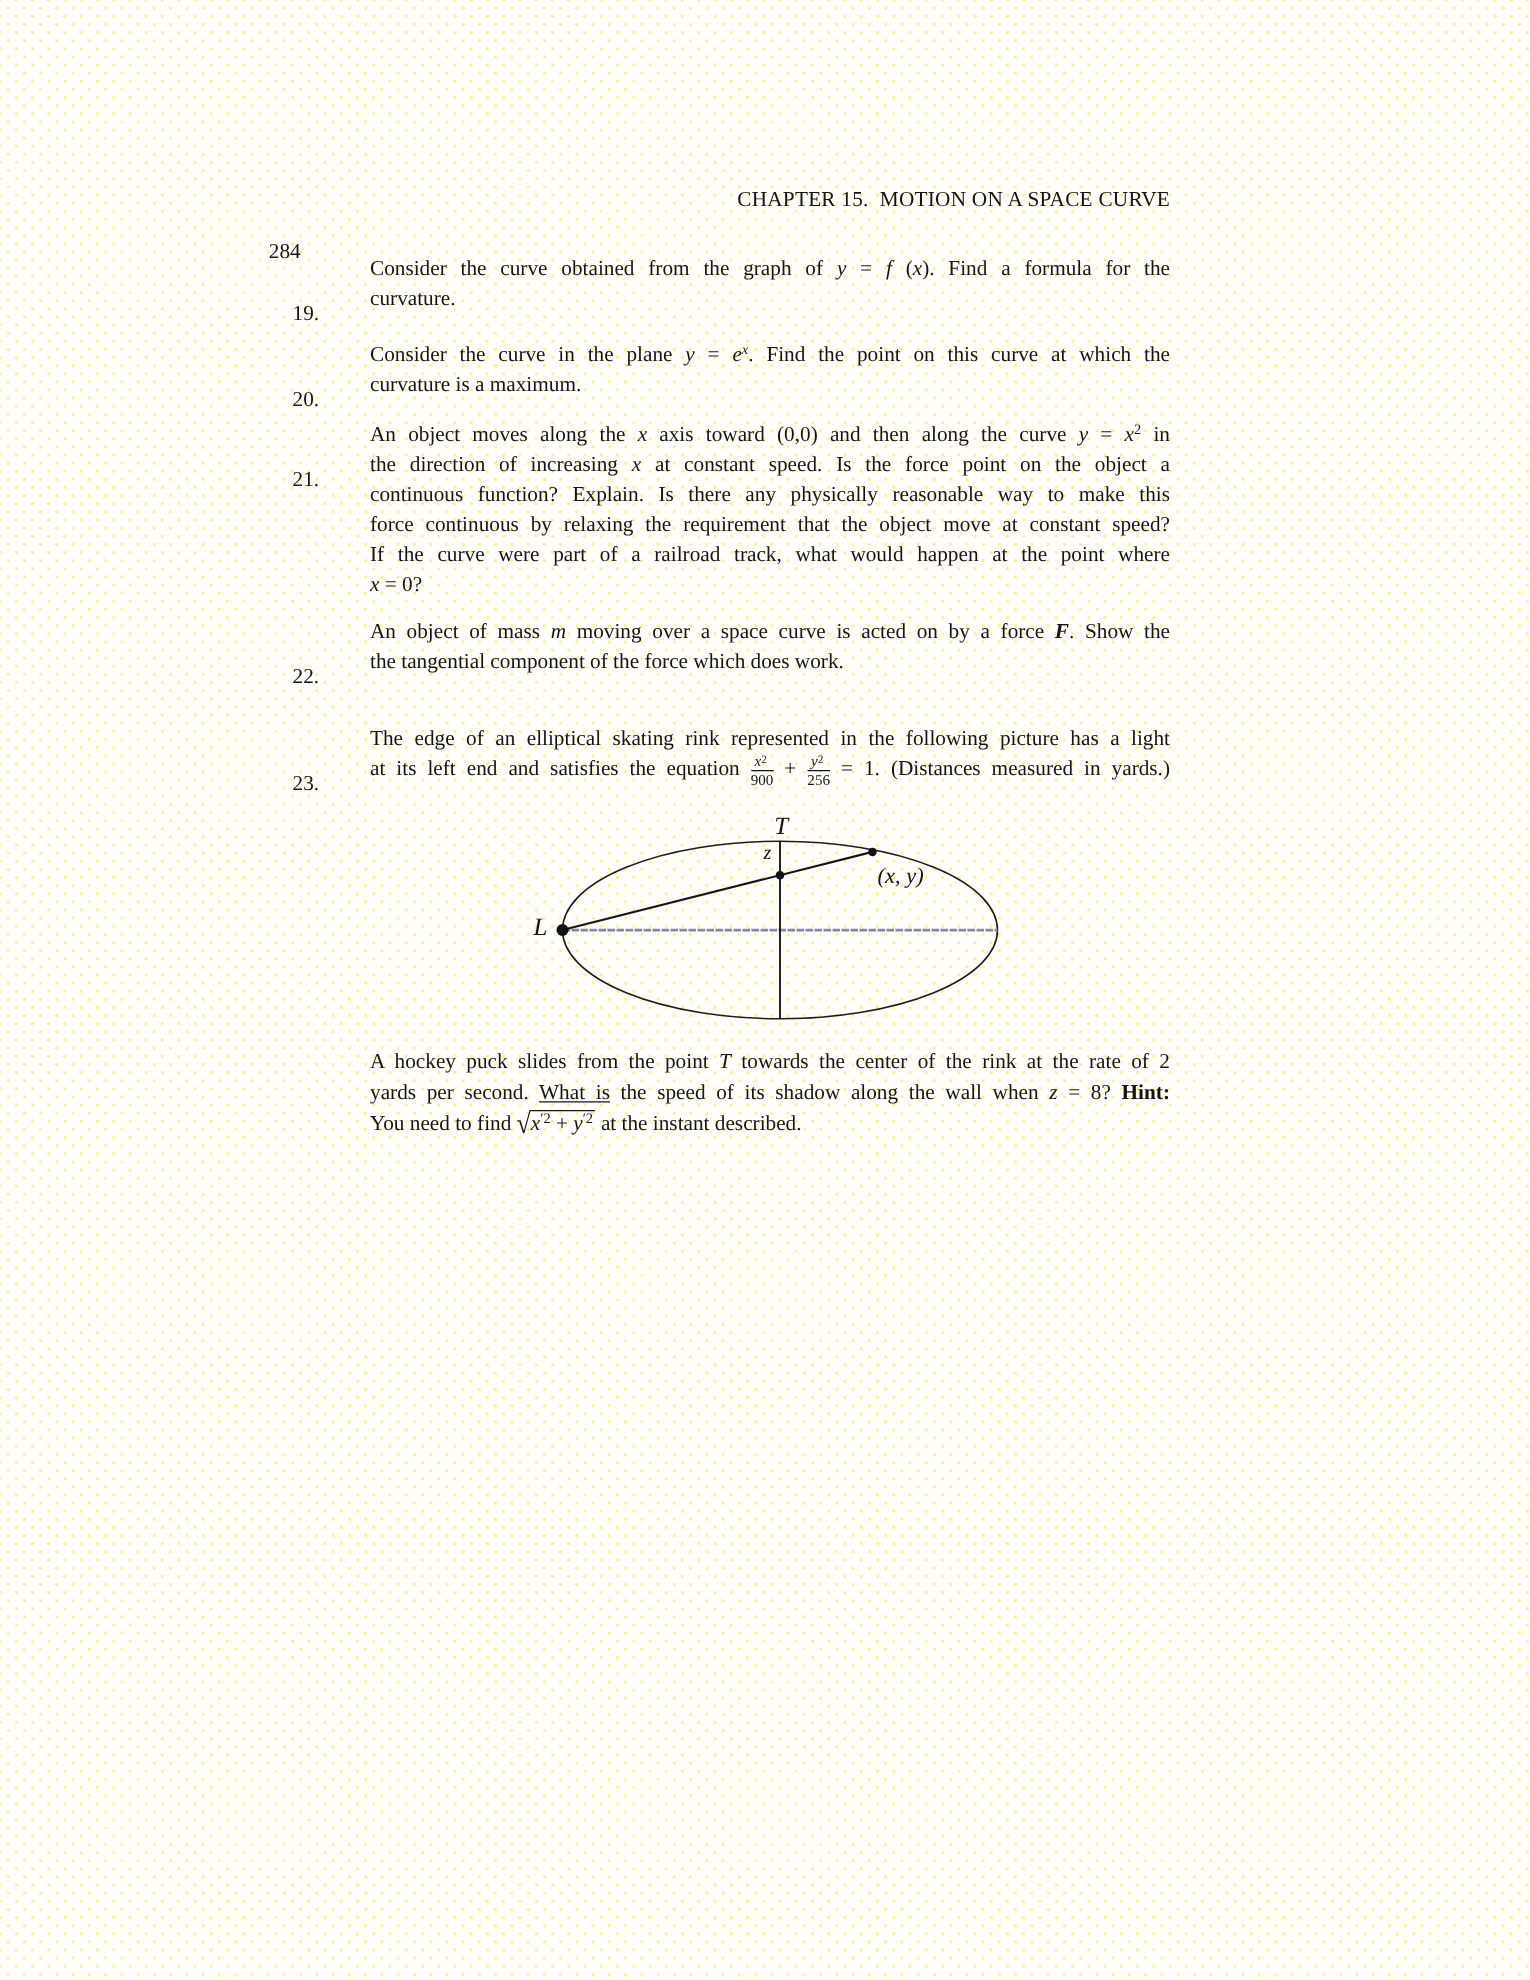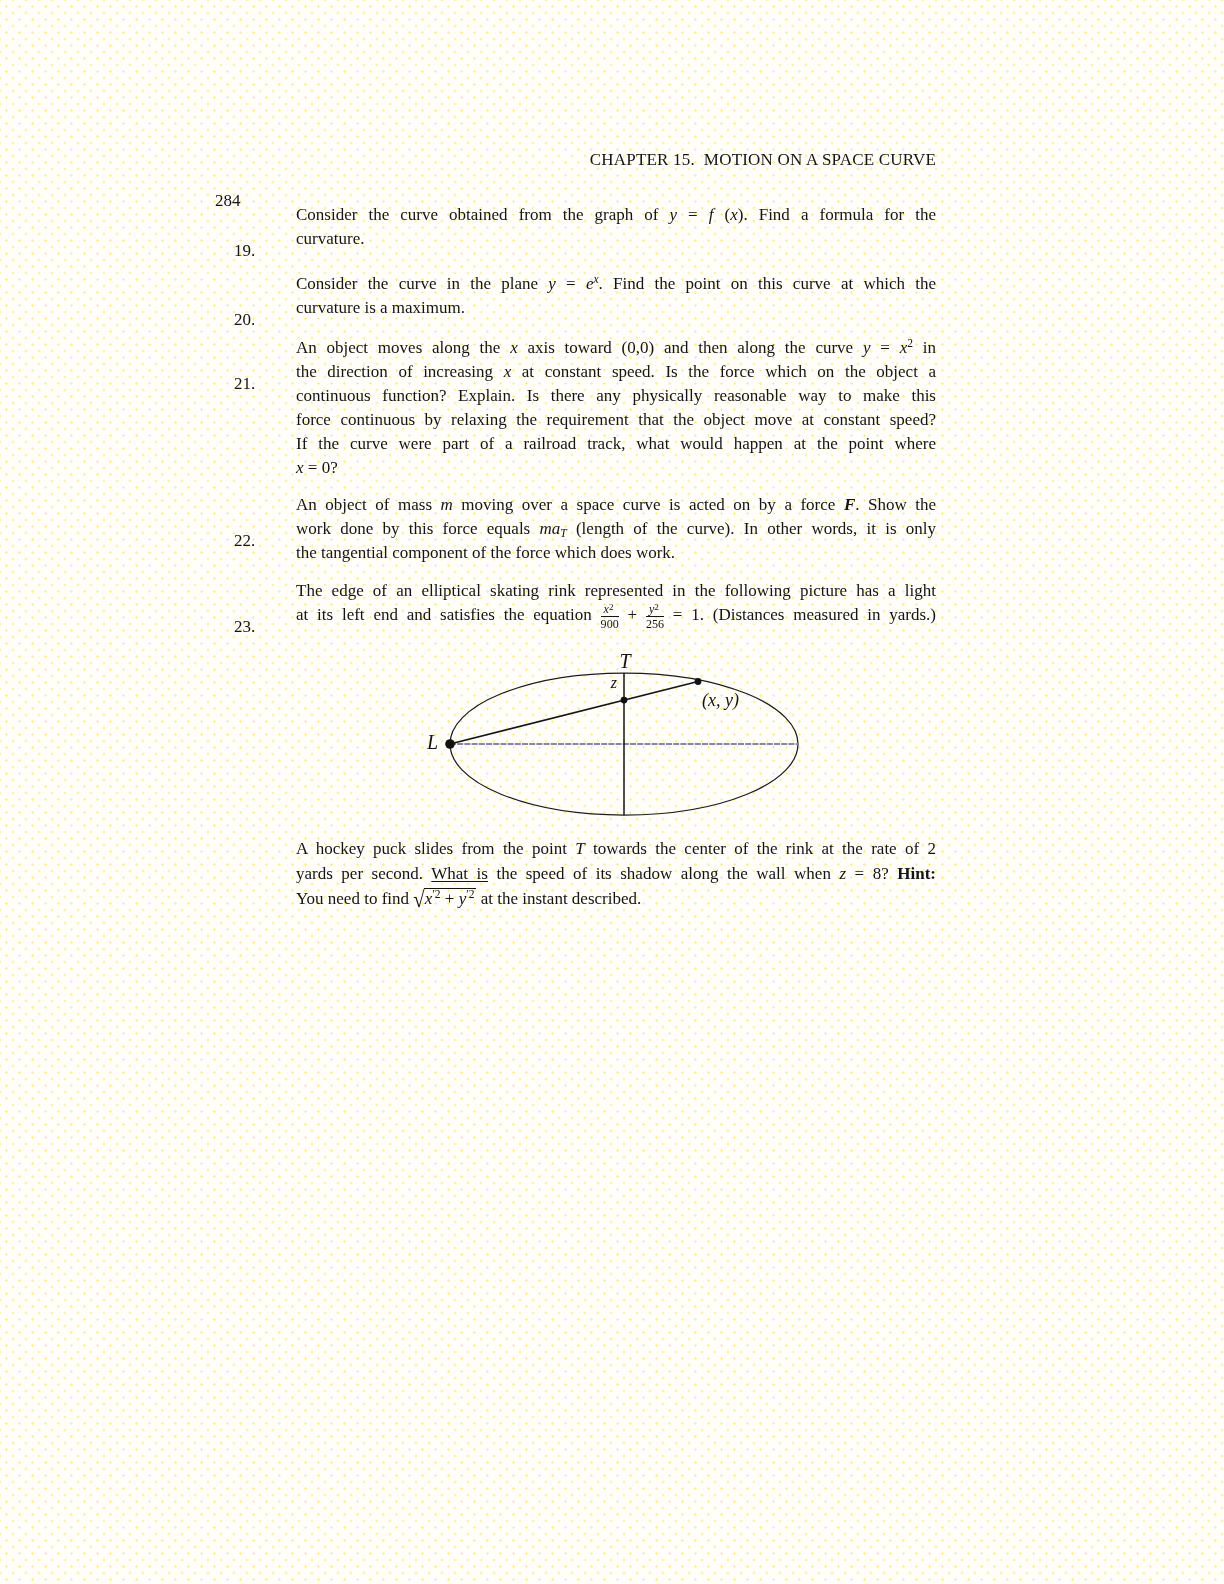--- a/index.html
+++ b/index.html
@@ -84,33 +84,32 @@
     <div class="pbody">
         <div class="tline jl"><span>Consider the curve in the plane </span><span class="it">y</span><span> = </span><span class="it">e</span><span class="sup it">x</span><span>. Find the point on this curve at which the</span></div>
         <div class="tline"><span>curvature is a maximum.</span></div>
       </div>
   </div>
 
   <div class="problem" style="top:336px">
     <span class="pnum">21.</span>
     <div class="pbody">
         <div class="tline jl"><span>An object moves along the </span><span class="it">x</span><span> axis toward (0,0) and then along the curve </span><span class="it">y</span><span> = </span><span class="it">x</span><span class="sup">2</span><span> in</span></div>
-        <div class="tline jl"><span>the direction of increasing </span><span class="it">x</span><span> at constant speed.  Is the force which on the object a</span></div>
+        <div class="tline jl"><span>the direction of increasing </span><span class="it">x</span><span> at constant speed.  Is the force point on the object a</span></div>
         <div class="tline jl"><span>continuous function?  Explain.  Is there any physically reasonable way to make this</span></div>
         <div class="tline jl"><span>force continuous by relaxing the requirement that the object move at constant speed?</span></div>
         <div class="tline jl"><span>If the curve were part of a railroad track, what would happen at the point where</span></div>
         <div class="tline"><span class="it">x</span><span> = 0?</span></div>
       </div>
   </div>
 
   <div class="problem" style="top:493px">
     <span class="pnum">22.</span>
     <div class="pbody">
         <div class="tline jl"><span>An object of mass </span><span class="it">m</span><span> moving over a space curve is acted on by a force </span><span class="bi">F</span><span>. Show the</span></div>
-        <div class="tline jl"><span>work done by this force equals </span><span class="it">ma</span><span class="sub it">T</span><span> (length of the curve).  In other words, it is only</span></div>
         <div class="tline"><span>the tangential component of the force which does work.</span></div>
       </div>
   </div>
 
   <div class="problem" style="top:579px">
     <span class="pnum">23.</span>
     <div class="pbody">
         <div class="tline jl"><span>The edge of an elliptical skating rink represented in the following picture has a light</span></div>
         <div class="tline jl"><span>at its left end and satisfies the equation </span><span class="frac"><span class="fnum"><span class="it">x</span><span class="sup">2</span></span><span class="fden"><span>900</span></span></span><span> + </span><span class="frac"><span class="fnum"><span class="it">y</span><span class="sup">2</span></span><span class="fden"><span>256</span></span></span><span> = 1. (Distances measured in yards.)</span></div>
       </div>

